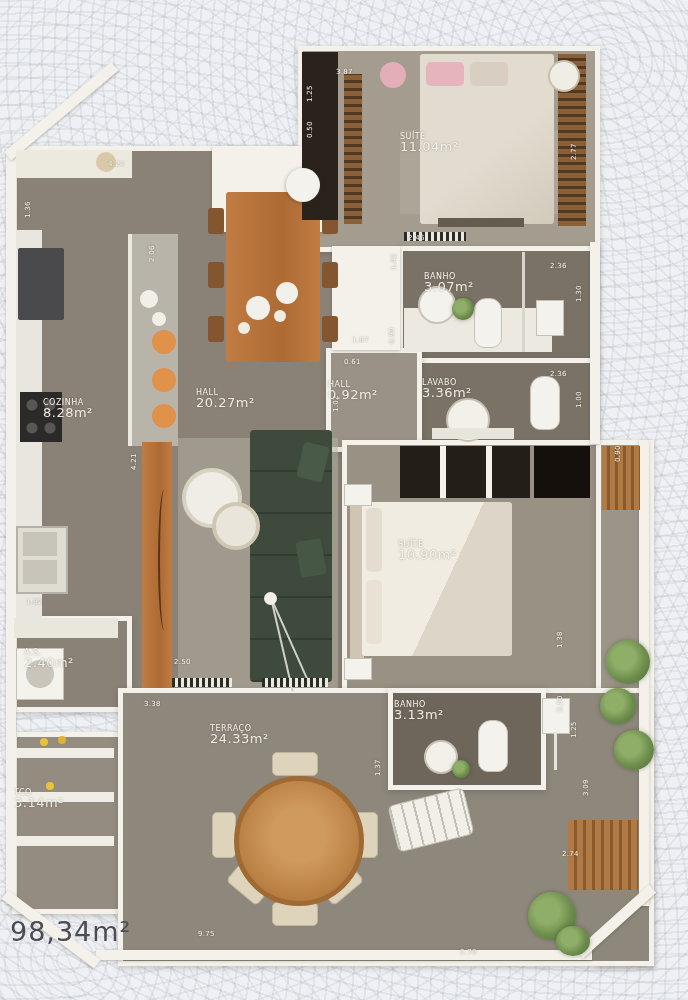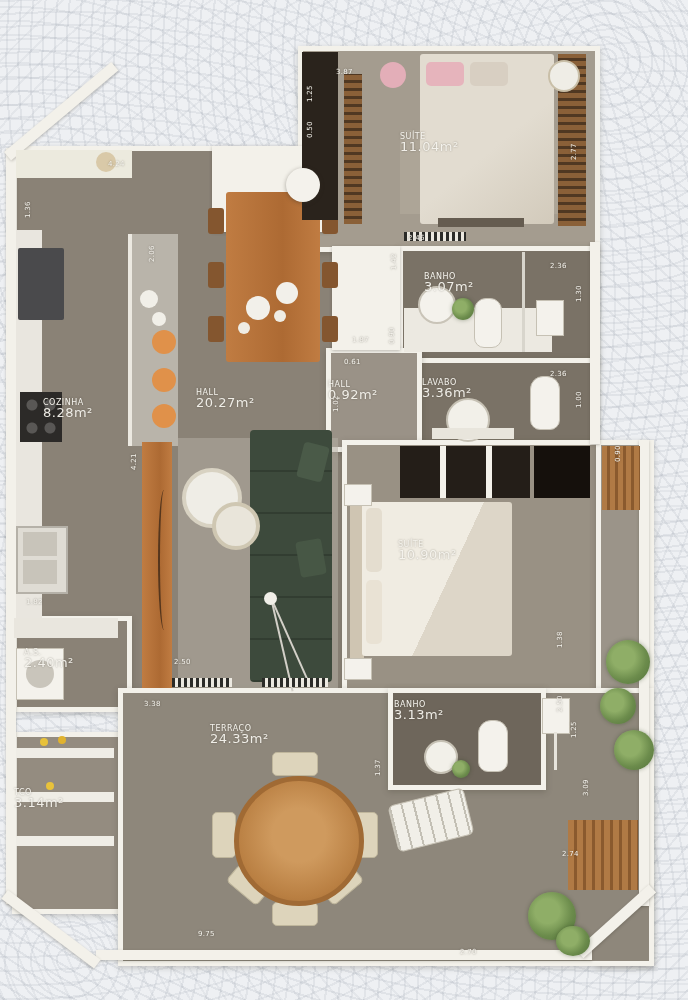--- a/index.html
+++ b/index.html
@@ -248,14 +248,15 @@
       <span class="dim vert" style="left: 556px; top: 712px;">2.50</span>
       <span class="dim vert" style="left: 570px; top: 738px;">1.25</span>
       <span class="dim vert" style="left: 582px; top: 796px;">3.09</span>
       <span class="dim" style="left: 562px; top: 850px;">2.74</span>
       <span class="dim vert" style="left: 374px; top: 776px;">1.37</span>
       <span class="dim" style="left: 198px; top: 930px;">9.75</span>
       <span class="dim" style="left: 460px; top: 948px;">2.70</span>
     </div>
 
 
+  <div id="total-area">98,34m²</div>
 
 </div>
 
 </body></html>

